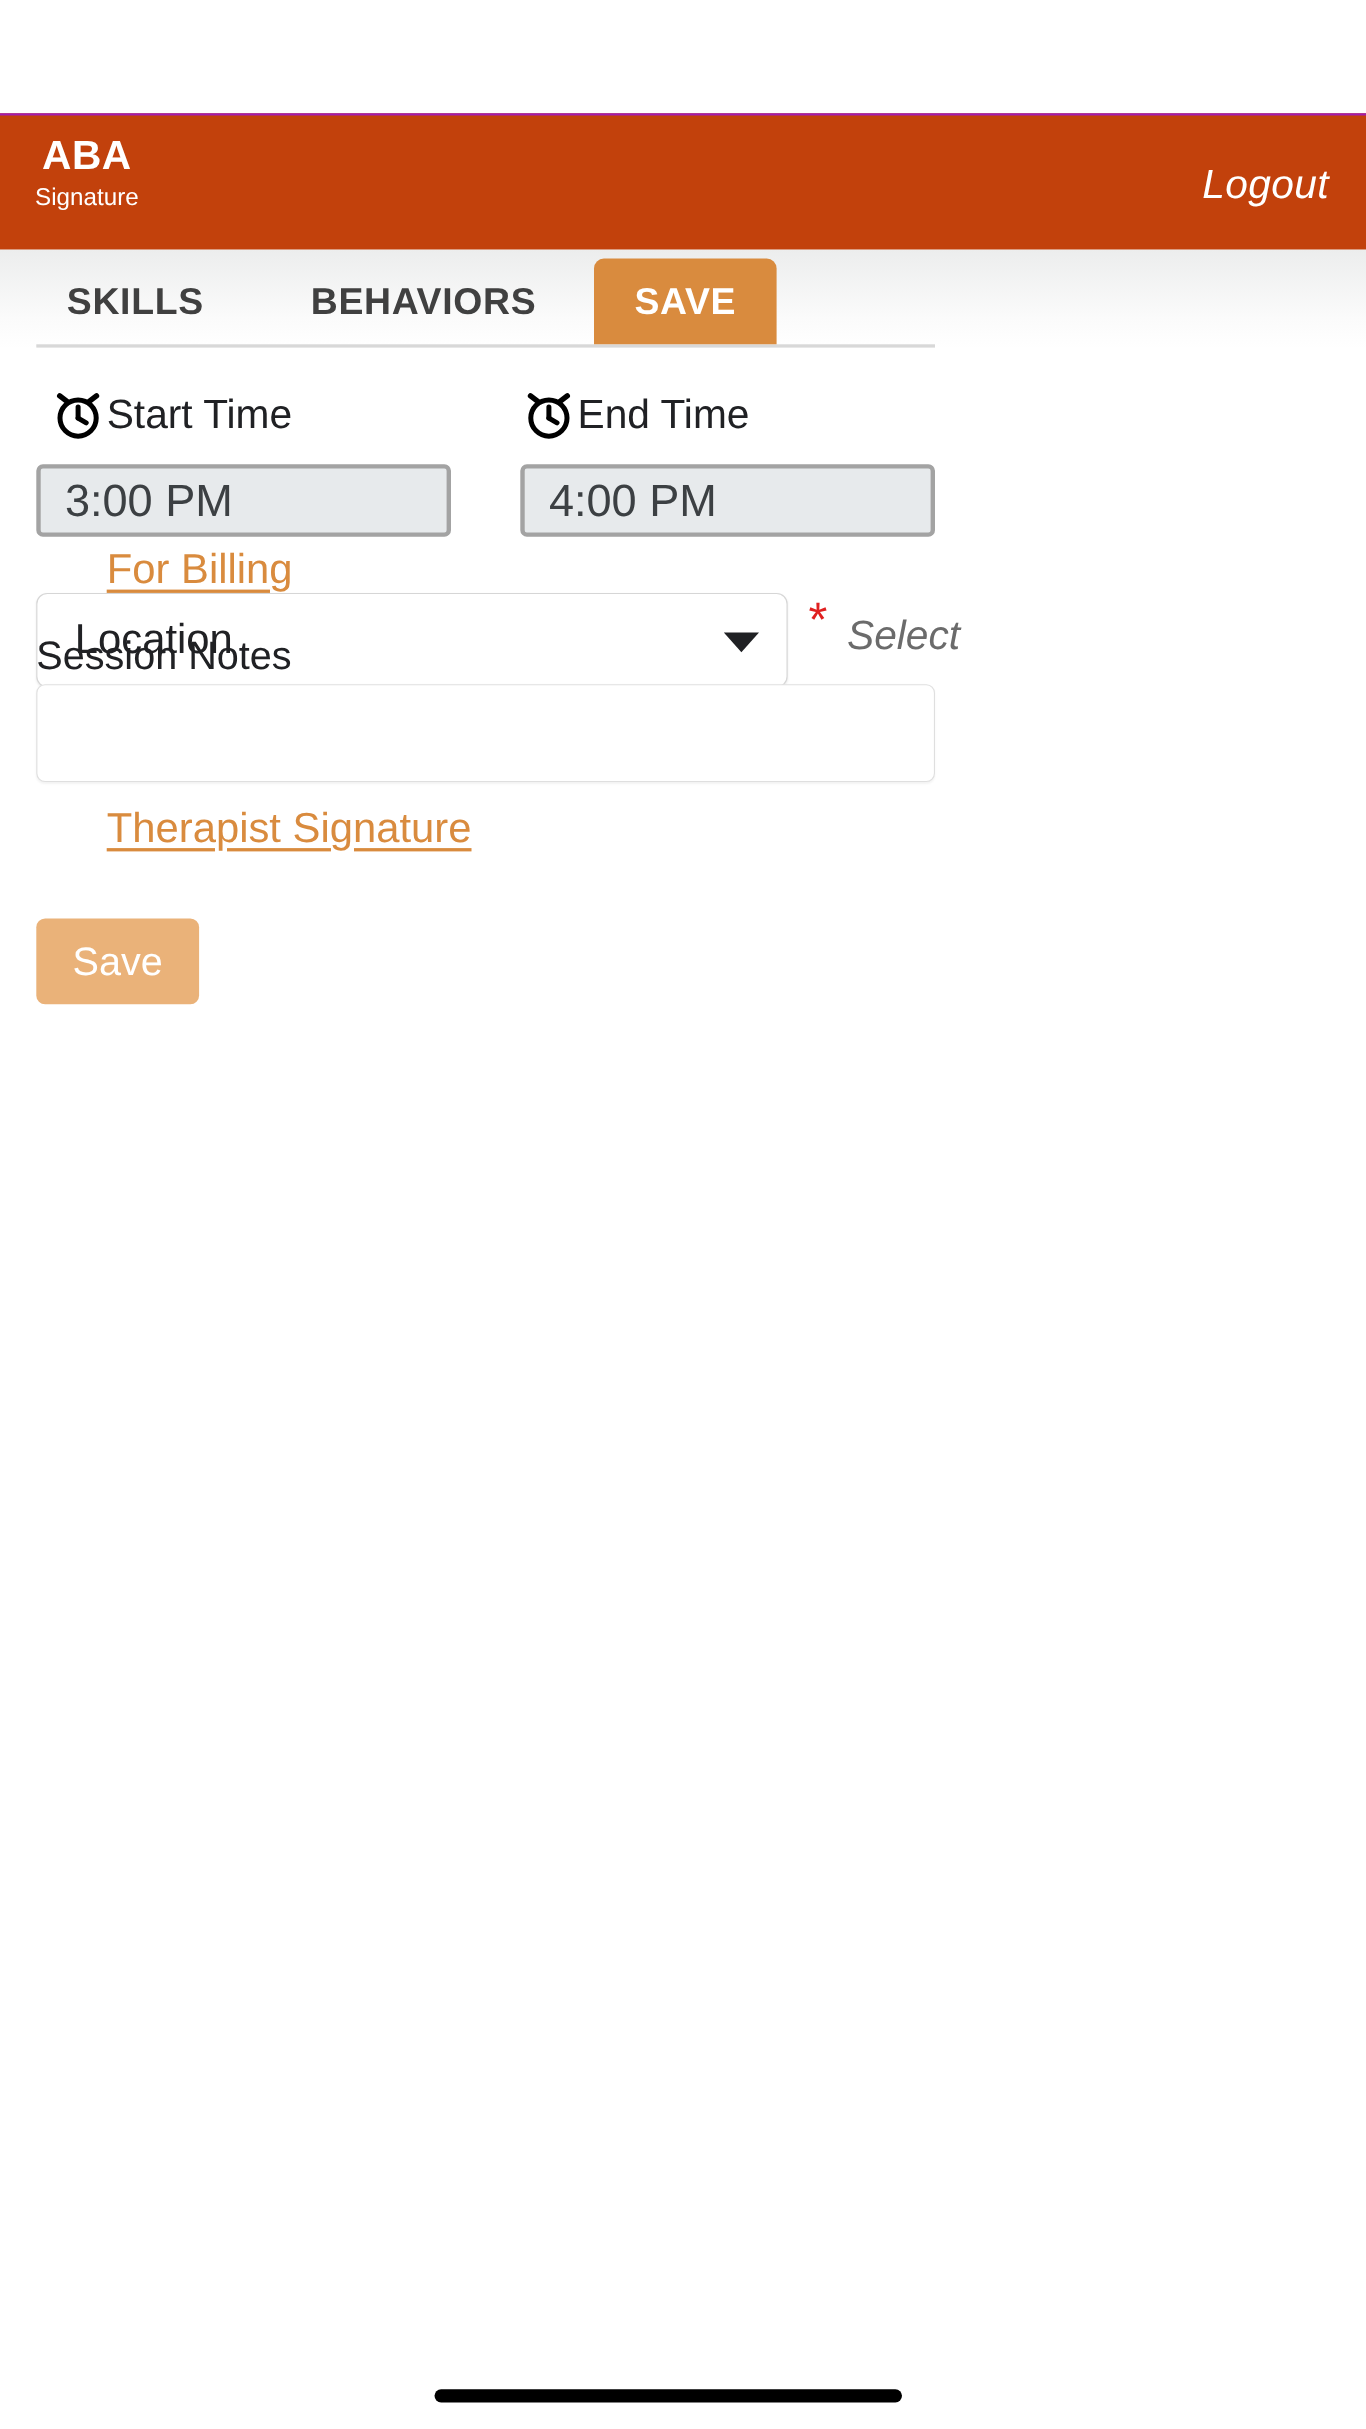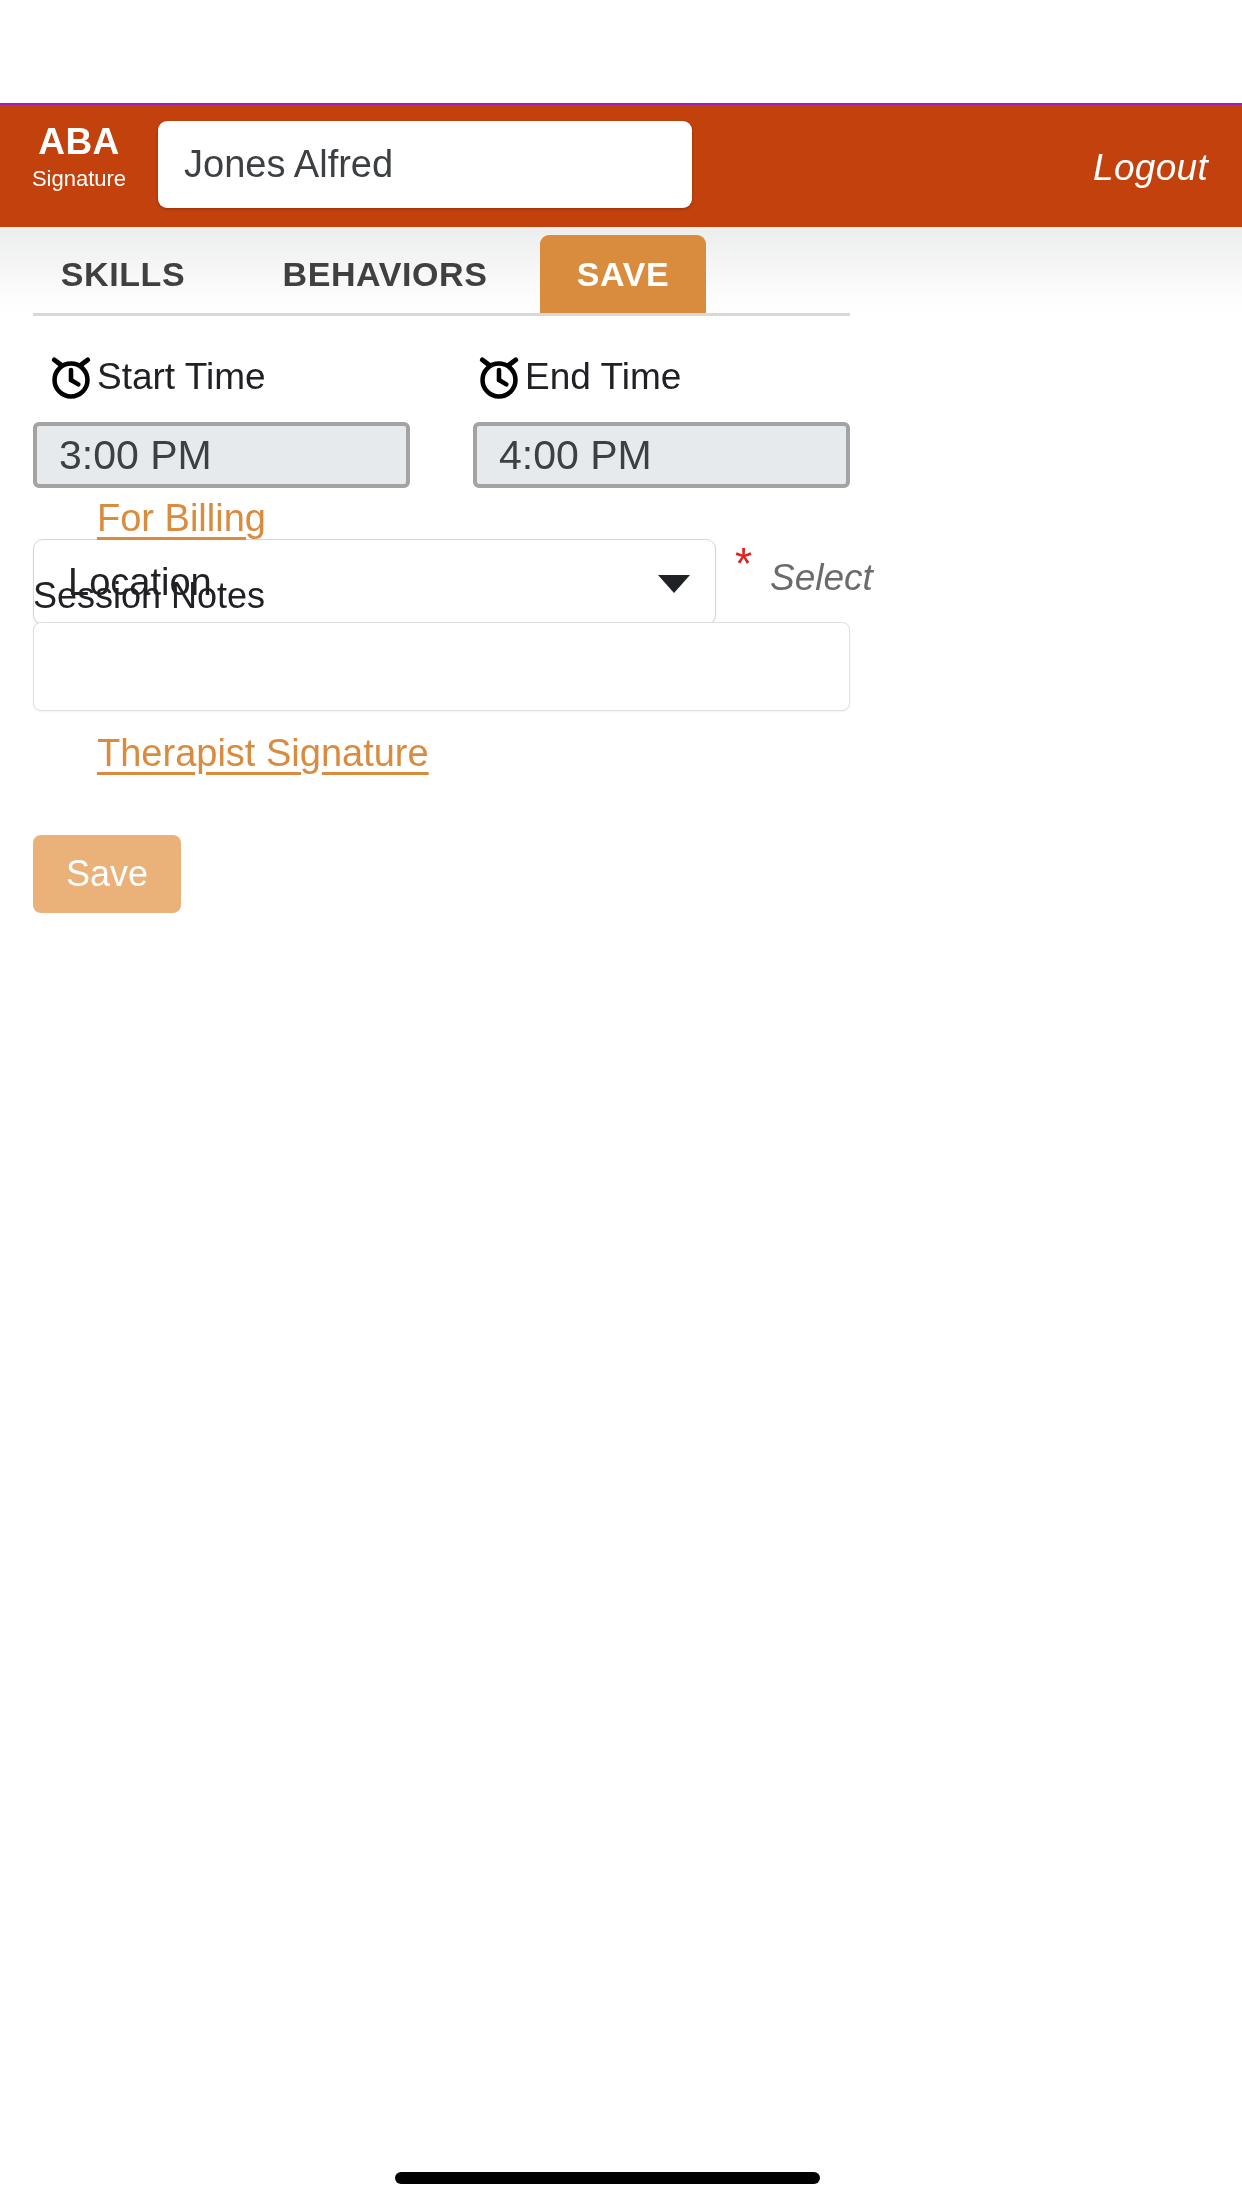--- a/index.html
+++ b/index.html
@@ -276,21 +276,20 @@
 
   <div class="safe-top"></div>
 
   <div class="header">
 
     <div class="brand">
       <div class="brand-title">ABA</div>
       <div class="brand-sub">Signature</div>
     </div>
 
-    <input class="name-field" type="text" value="Jones Alfred" style="">
 
     <div class="logout">Logout</div>
   </div>
 
   <div class="tabbar"></div>
   <div class="tab-divider"></div>
 
   <div class="tab tab-skills">SKILLS</div>
   <div class="tab tab-behaviors">BEHAVIORS</div>
   <div class="tab tab-save">SAVE</div>

